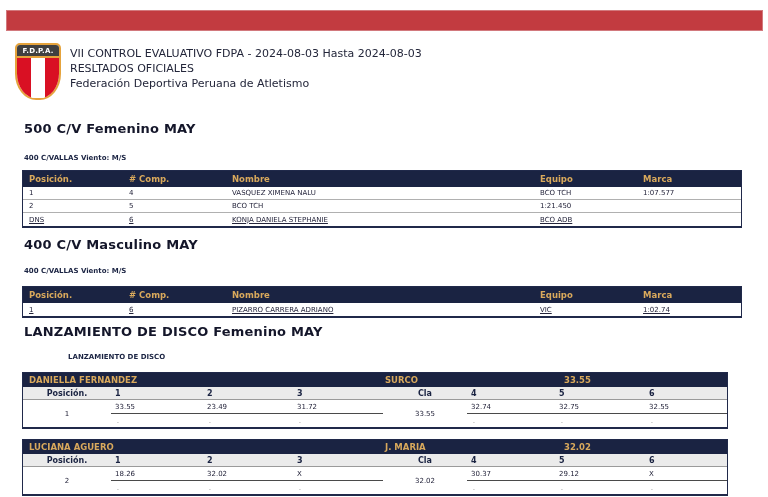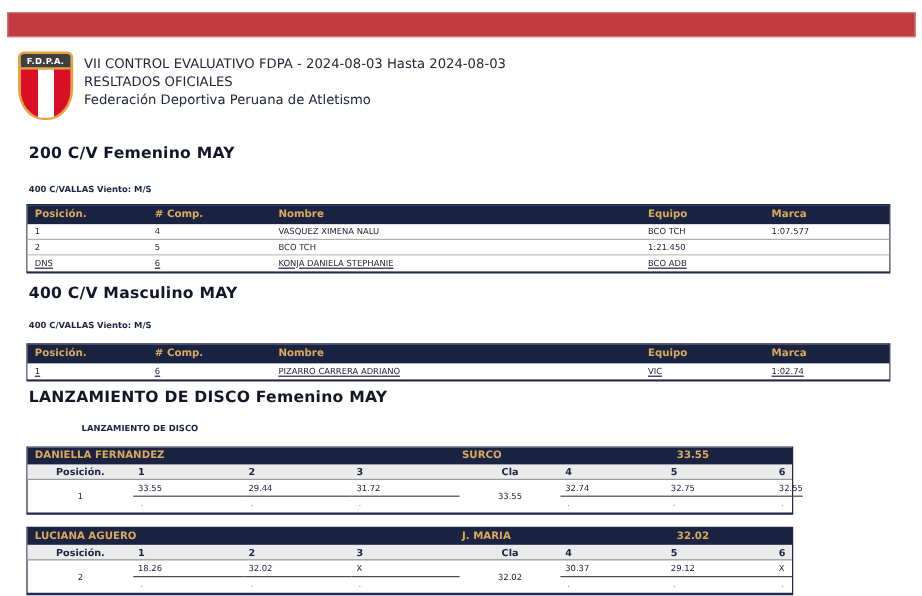--- a/index.html
+++ b/index.html
@@ -60,21 +60,21 @@
   .trow {
     display:grid; grid-template-columns:100px 103px 308px 103px 1fr;
     height:13px; align-items:center; font-size:7px; color:#23233a;
     border-bottom:1px solid #b0b0b0; background:#ffffff;
   }
   .trow:last-child { border-bottom:none;text-decoration:underline; }
   .trow > div { padding-left:6px; white-space:nowrap; }
 
   
   .ftable {
-    position:absolute; left:22px; width:639px; background:#ffffff;
+    position:absolute; left:22px; width:706px; background:#ffffff;
     border:1px solid #20294a; border-bottom-width:2px;
   }
   .fbar {
     height:14px; background:#1A2342; position:relative;
     color:#D9A95C; font-size:8.5px; font-weight:bold;
   }
   .fbar .fname { position:absolute; left:6px;   top:2px; white-space:nowrap; }
   .fbar .fteam { position:absolute; left:362px; top:2px; white-space:nowrap; }
   .fbar .fbest { position:absolute; left:541px; top:2px; white-space:nowrap; }
   .fgrid {
@@ -109,21 +109,21 @@
 <div class="logo">
   <div class="logo-banner">F.D.P.A.</div>
   <div class="logo-stripes"></div>
 </div>
 <div class="titles">
   <div>VII CONTROL EVALUATIVO FDPA - 2024-08-03 Hasta 2024-08-03</div>
   <div>RESLTADOS OFICIALES</div>
   <div>Federación Deportiva Peruana de Atletismo</div>
 </div>
 
-<div id="sec1-title" class="section-title">200 C/V Femenino MAY</div>
+<div id="sec1-title" class="section-title">500 C/V Femenino MAY</div>
 <div id="sec1-label" class="event-label">400 C/VALLAS Viento: M/S</div>
 
 <div id="table1" class="rtable">
   <div class="thead">
     <div>Posición.</div>
     <div># Comp.</div>
     <div>Nombre</div>
     <div>Equipo</div>
     <div>Marca</div>
   </div>
@@ -184,21 +184,21 @@
     <div class="c">2</div>
     <div class="c">3</div>
     <div class="center">Cla</div>
     <div class="c">4</div>
     <div class="c">5</div>
     <div class="c">6</div>
   </div>
   <div class="fgrid fbody">
     <div class="fpos">1</div>
     <div class="fval col2">33.55</div>
-    <div class="fval col3">29.44</div>
+    <div class="fval col3">23.49</div>
     <div class="fval col4">31.72</div>
     <div class="fcla">33.55</div>
     <div class="fval col6">32.74</div>
     <div class="fval col7">32.75</div>
     <div class="fval col8">32.55</div>
     <div class="fdot col2">.</div>
     <div class="fdot col3">.</div>
     <div class="fdot col4">.</div>
     <div class="fdot col6">.</div>
     <div class="fdot col7">.</div>

